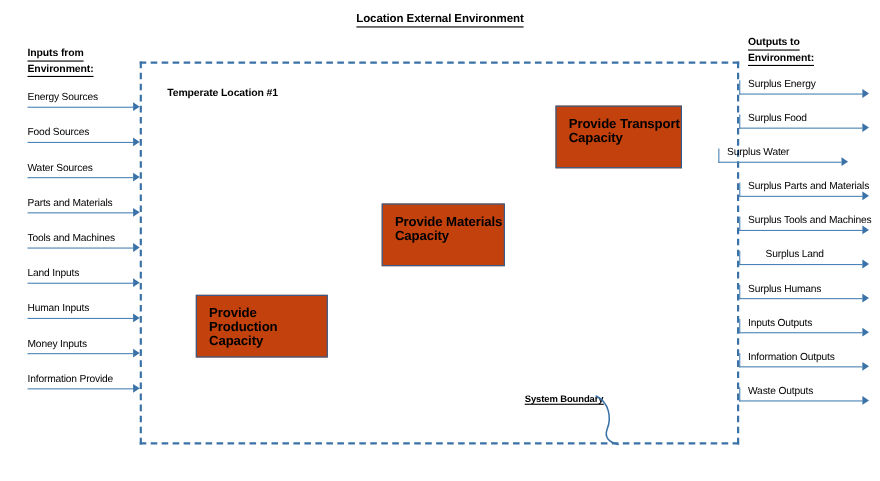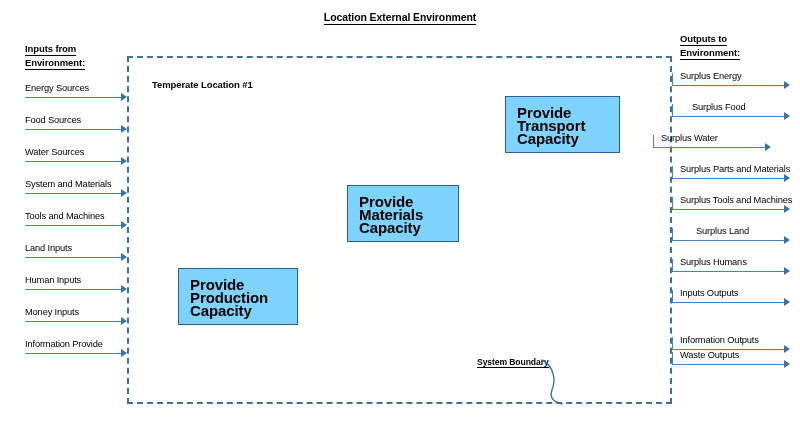--- a/index.html
+++ b/index.html
@@ -72,23 +72,23 @@
     font-size: 9.5px;
     font-weight: bold;
     color: #000000;
     letter-spacing: -0.1px;
   }
 
   
   .cap-box {
     position: absolute;
     border: 1.6px solid #2b5f93;
-    background: #7dd3fc;
+    background: #c2410c;
     box-sizing: border-box;
-    font-size: 15px;
+    font-size: 12px;
     font-weight: bold;
     color: #000000;
     line-height: 13px;
     padding: 9px 0 0 11px;
     letter-spacing: -0.1px;
   }
   #box-transport   { left: 505px; top: 96px;  width: 115px; height: 57px; }
   #box-habitation  { left: 347px; top: 185px; width: 112px; height: 57px; }
   #box-production  { left: 178px; top: 268px; width: 120px; height: 57px; }
 
@@ -202,21 +202,21 @@
         <div class="flow-label">Food Sources</div>
         <div class="flow-line" style="width: 96px;"></div>
         <div class="flow-arrowhead" style="left: 96px;"></div>
       </div>
       <div class="flow-row" style="left: 25px; top: 147px; width: 102px;">
         <div class="flow-label">Water Sources</div>
         <div class="flow-line" style="width: 96px;"></div>
         <div class="flow-arrowhead" style="left: 96px;"></div>
       </div>
       <div class="flow-row" style="left: 25px; top: 179px; width: 102px;">
-        <div class="flow-label">System and Materials</div>
+        <div class="flow-label">Parts and Materials</div>
         <div class="flow-line" style="width: 96px;"></div>
         <div class="flow-arrowhead" style="left: 96px;"></div>
       </div>
       <div class="flow-row" style="left: 25px; top: 211px; width: 102px;">
         <div class="flow-label">Tools and Machines</div>
         <div class="flow-line" style="width: 96px;"></div>
         <div class="flow-arrowhead" style="left: 96px;"></div>
       </div>
       <div class="flow-row" style="left: 25px; top: 243px; width: 102px;">
         <div class="flow-label">Land Inputs</div>
@@ -242,21 +242,21 @@
 
   <div id="output-rows">
       <div class="flow-row" style="left: 672px; top: 71px; width: 120px;">
         <div class="flow-stub"></div>
         <div class="flow-label" style="left: 8px;">Surplus Energy</div>
         <div class="flow-line" style="width: 112px;"></div>
         <div class="flow-arrowhead" style="left: 112px;"></div>
       </div>
       <div class="flow-row" style="left: 672px; top: 102px; width: 120px;">
         <div class="flow-stub"></div>
-        <div class="flow-label" style="left: 20px;">Surplus Food</div>
+        <div class="flow-label" style="left: 8px;">Surplus Food</div>
         <div class="flow-line" style="width: 112px;"></div>
         <div class="flow-arrowhead" style="left: 112px;"></div>
       </div>
       <div class="flow-row" style="left: 653px; top: 133px; width: 120px;">
         <div class="flow-stub"></div>
         <div class="flow-label" style="left: 8px;">Surplus Water</div>
         <div class="flow-line" style="width: 112px;"></div>
         <div class="flow-arrowhead" style="left: 112px;"></div>
       </div>
       <div class="flow-row" style="left: 672px; top: 164px; width: 120px;">
@@ -282,21 +282,21 @@
         <div class="flow-label" style="left: 8px;">Surplus Humans</div>
         <div class="flow-line" style="width: 112px;"></div>
         <div class="flow-arrowhead" style="left: 112px;"></div>
       </div>
       <div class="flow-row" style="left: 672px; top: 288px; width: 120px;">
         <div class="flow-stub"></div>
         <div class="flow-label" style="left: 8px;">Inputs Outputs</div>
         <div class="flow-line" style="width: 112px;"></div>
         <div class="flow-arrowhead" style="left: 112px;"></div>
       </div>
-      <div class="flow-row" style="left: 672px; top: 335px; width: 120px;">
+      <div class="flow-row" style="left: 672px; top: 319px; width: 120px;">
         <div class="flow-stub"></div>
         <div class="flow-label" style="left: 8px;">Information Outputs</div>
         <div class="flow-line" style="width: 112px;"></div>
         <div class="flow-arrowhead" style="left: 112px;"></div>
       </div>
       <div class="flow-row" style="left: 672px; top: 350px; width: 120px;">
         <div class="flow-stub"></div>
         <div class="flow-label" style="left: 8px;">Waste Outputs</div>
         <div class="flow-line" style="width: 112px;"></div>
         <div class="flow-arrowhead" style="left: 112px;"></div>

